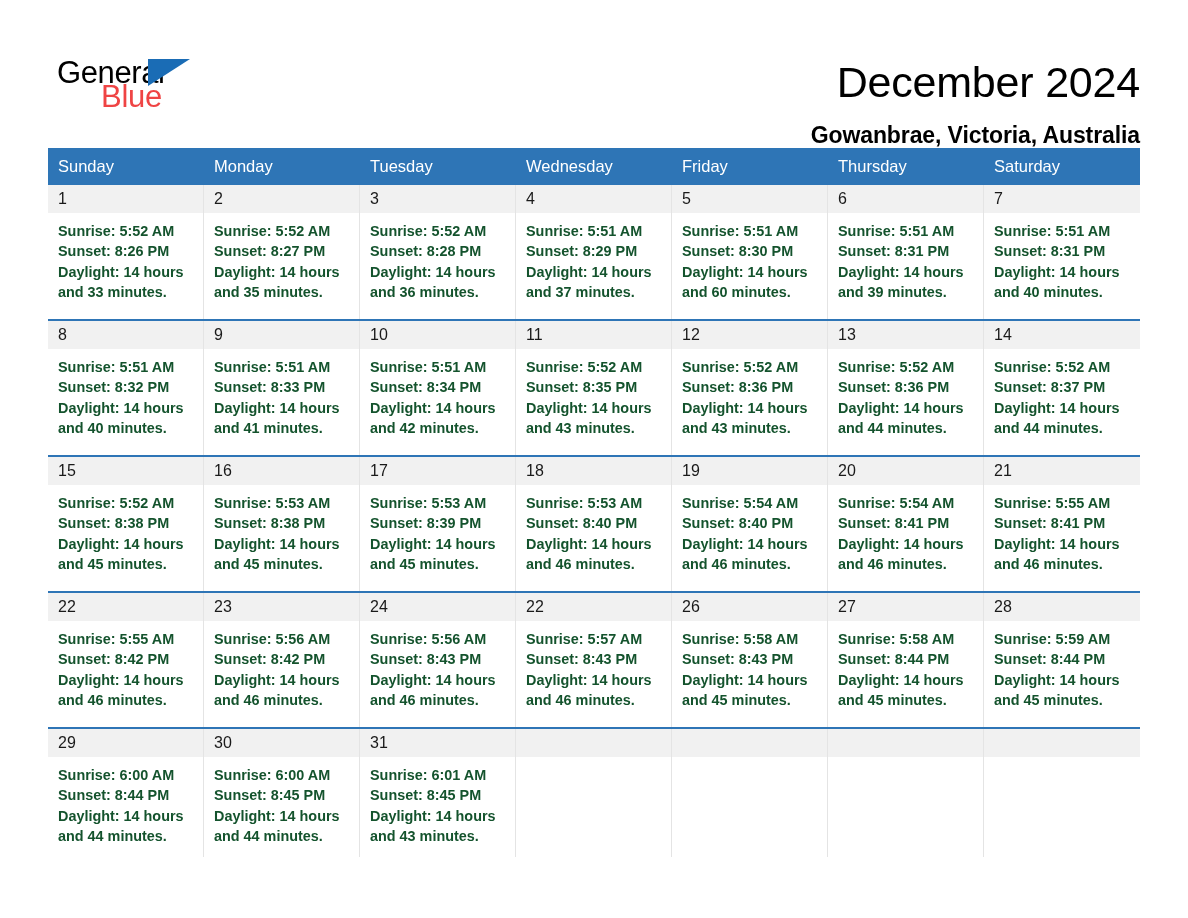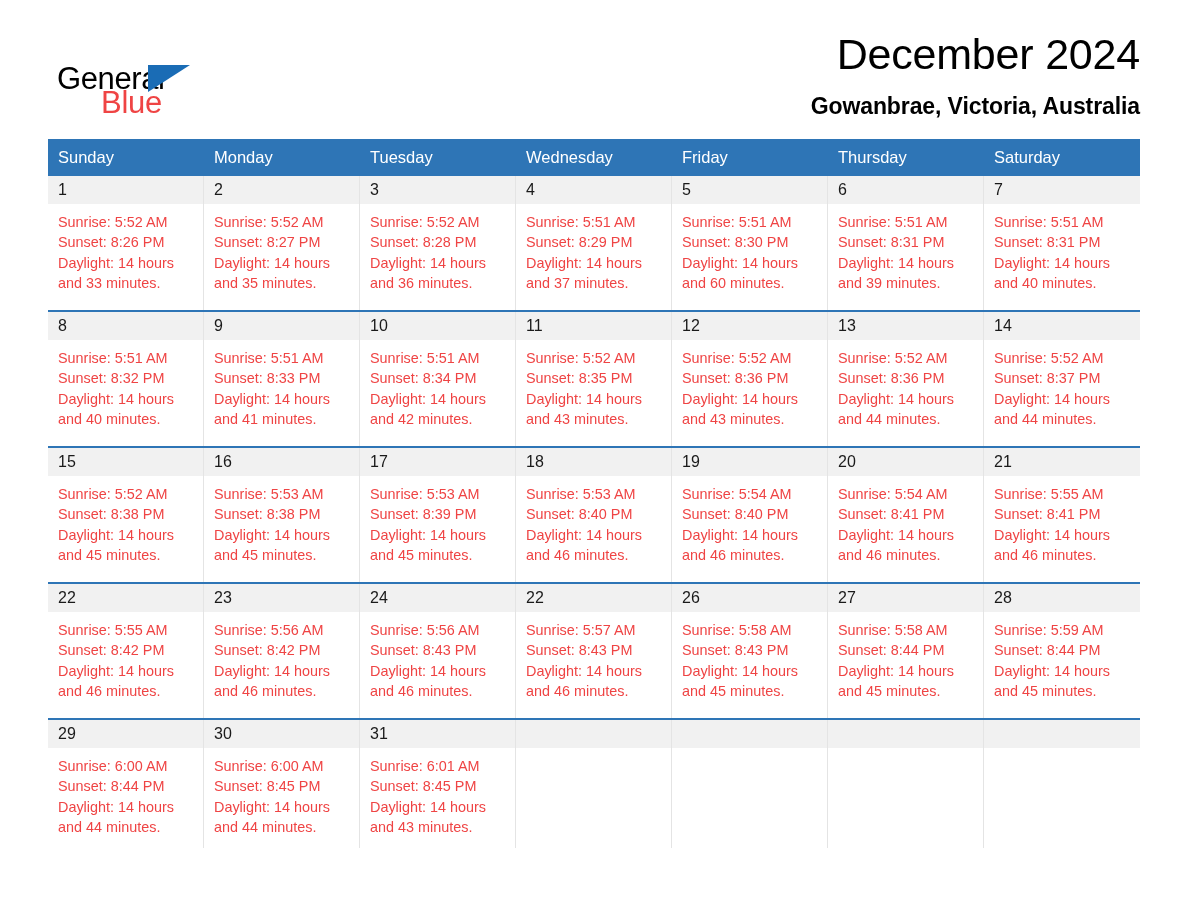--- a/index.html
+++ b/index.html
@@ -20,21 +20,21 @@
     position: relative;
     width: 1188px;
     height: 918px;
     box-sizing: border-box;
     padding: 0 48px;
   }
 
   
   .top-bar {
     display: flex;
-    align-items: flex-end;
+    align-items: center;
     justify-content: space-between;
     padding-top: 44px;
     height: 76px;
   }
 
   .logo {
     position: relative;
     width: 150px;
     height: 64px;
     line-height: 1;
@@ -83,21 +83,21 @@
   .cal-subtitle {
     font-size: 23px;
     font-weight: bold;
     color: #000000;
     margin-top: 16px;
     letter-spacing: -0.1px;
   }
 
   
   .calendar {
-    margin-top: 19px;
+    margin-top: 28px;
     width: 1092px;
   }
 
   .weekday-header {
     display: grid;
     grid-template-columns: repeat(7, 1fr);
     background: #2e75b6;
   }
   .weekday-cell {
     color: #ffffff;
@@ -128,21 +128,22 @@
     box-sizing: border-box;
     padding: 3px 0 0 10px;
     font-size: 16px;
     line-height: 22px;
     color: #1a1a1a;
   }
   .day-body {
     padding: 8px 8px 0 10px;
     font-size: 14.4px;
     line-height: 20.2px;
-    color: #ef4444;
+    color: #14532d;
+    font-weight: bold;
   }
   .day-body div { white-space: nowrap; }
 
   .week-row.last .day-cell { min-height: 128px; }
 </style>
 </head>
 <body>
 
 <div class="page">
 

